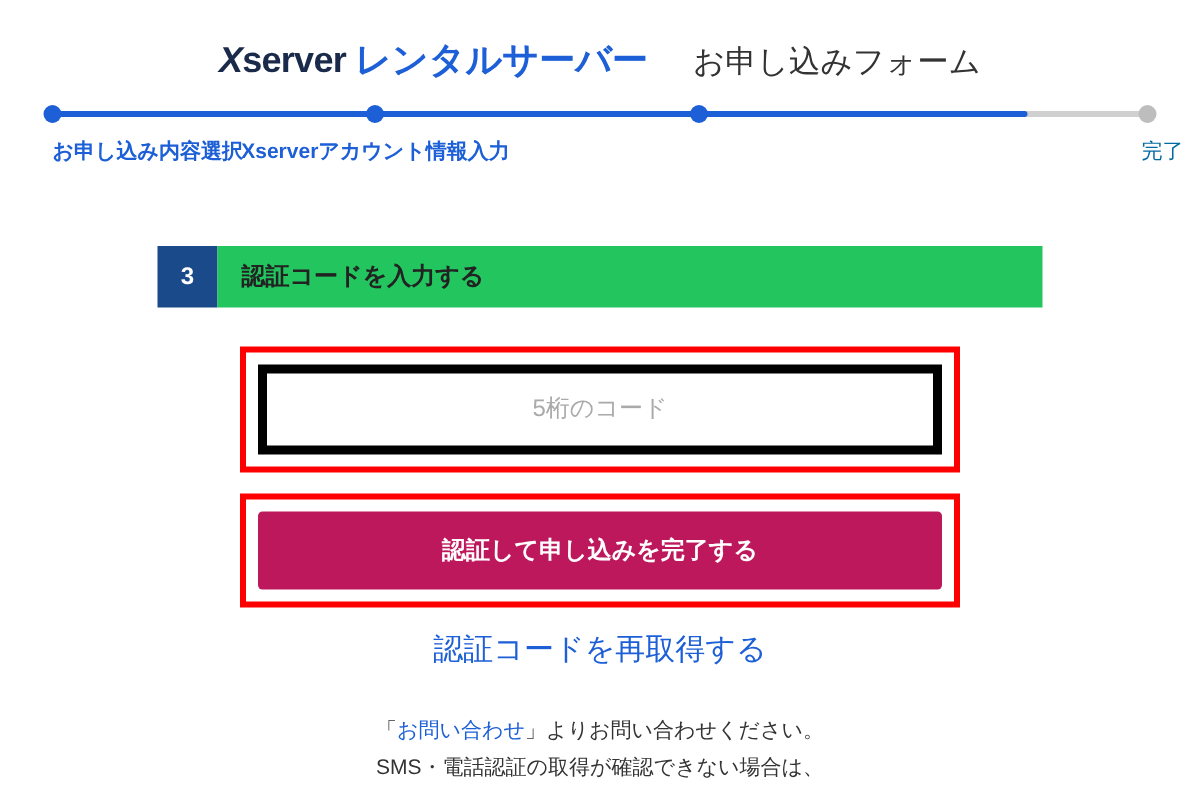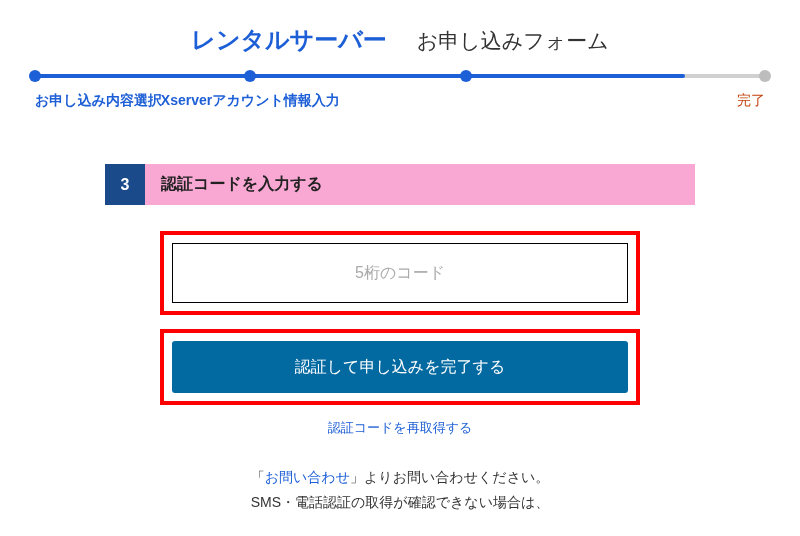--- a/index.html
+++ b/index.html
@@ -74,21 +74,21 @@
     .dot-active { background: #1d5fd6; }
     .dot-inactive { background: #bdbdbd; }
     .progress-label {
       position: absolute;
       top: 18px;
       transform: translateX(-50%);
       font-size: 14px;
       white-space: nowrap;
     }
     .label-active { color: #1d5fd6; font-weight: 700; }
-    .label-inactive { color: #c2410c; }
+    .label-inactive { color: #0369a1; margin-left: 24px; }
     .label-left { transform: none; }
     .label-right { transform: translateX(-100%); }
 
     .section-header {
       display: flex;
       align-items: stretch;
       width: 590px;
       margin: 0 auto 26px;
     }
     .section-num {
@@ -96,82 +96,83 @@
       color: #fff;
       width: 40px;
       display: flex;
       align-items: center;
       justify-content: center;
       font-size: 16px;
       font-weight: 600;
     }
     .section-title {
       flex: 1;
-      background: #f9a8d4;
+      background: #22c55e;
       color: #222;
       font-size: 16px;
       font-weight: 600;
       padding: 10px 16px;
     }
     .highlight-wrap {
       width: 480px;
       margin: 0 auto;
     }
     .highlight {
       border: 4px solid #ff0000;
       padding: 8px;
       margin-bottom: 14px;
     }
     .code-input {
       width: 100%;
       height: 60px;
-      border: 1px solid #000000;
+      border: 6px solid #000000;
       font-size: 16px;
       text-align: center;
       color: #333;
       outline: none;
     }
     .code-input::placeholder {
       color: #aaa;
     }
     .submit-btn {
       width: 100%;
       height: 52px;
-      background: #0369a1;
+      background: #be185d;
       border: none;
       color: #fff;
       font-size: 16px;
-      font-weight: 400;
+      font-weight: 700;
       cursor: pointer;
       border-radius: 3px;
     }
     .retry-link {
       display: block;
       text-align: center;
       color: #1d5fd6;
-      font-size: 13px;
+      font-size: 20px;
       text-decoration: none;
       margin-bottom: 28px;
     }
     .note {
       text-align: center;
       font-size: 14px;
       color: #333;
       line-height: 1.8;
     }
     .note-link {
       color: #1d5fd6;
       text-decoration: none;
     }
   </style>
 </head>
 <body>
 
 <div class="header">
   <div class="logo-row">
+    <span class="logo-xserver"><span class="logo-x">X</span><span>server</span></span>
     <span class="logo-rental">レンタルサーバー</span>
     <span class="logo-form">お申し込みフォーム</span>
   </div>
 </div>
 
 <div class="progress-wrap">
   <div class="progress-track">
     <div class="progress-fill" style="width: 89%;"></div>
     <div class="progress-dot dot-active" style="left:0%"></div>
     <div class="progress-dot dot-active" style="left:29.5%"></div>

